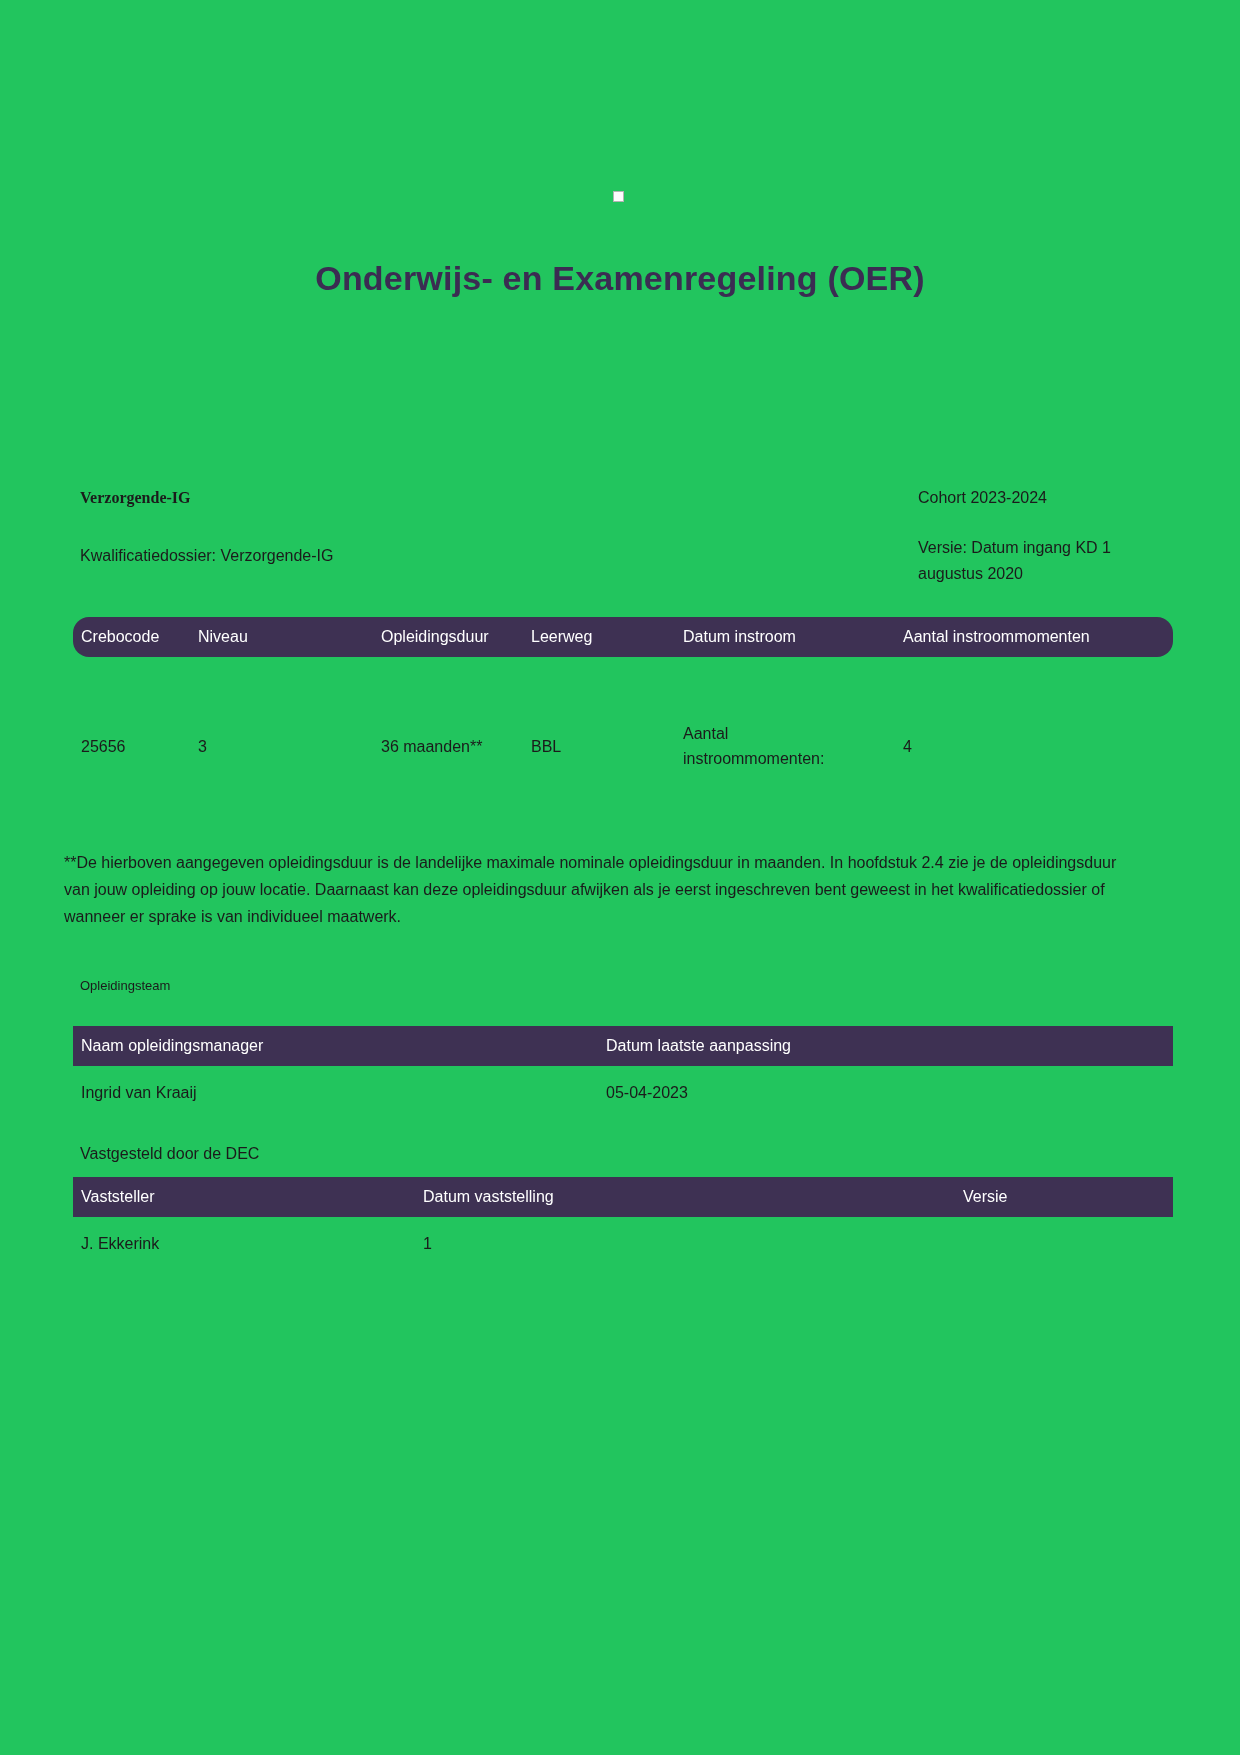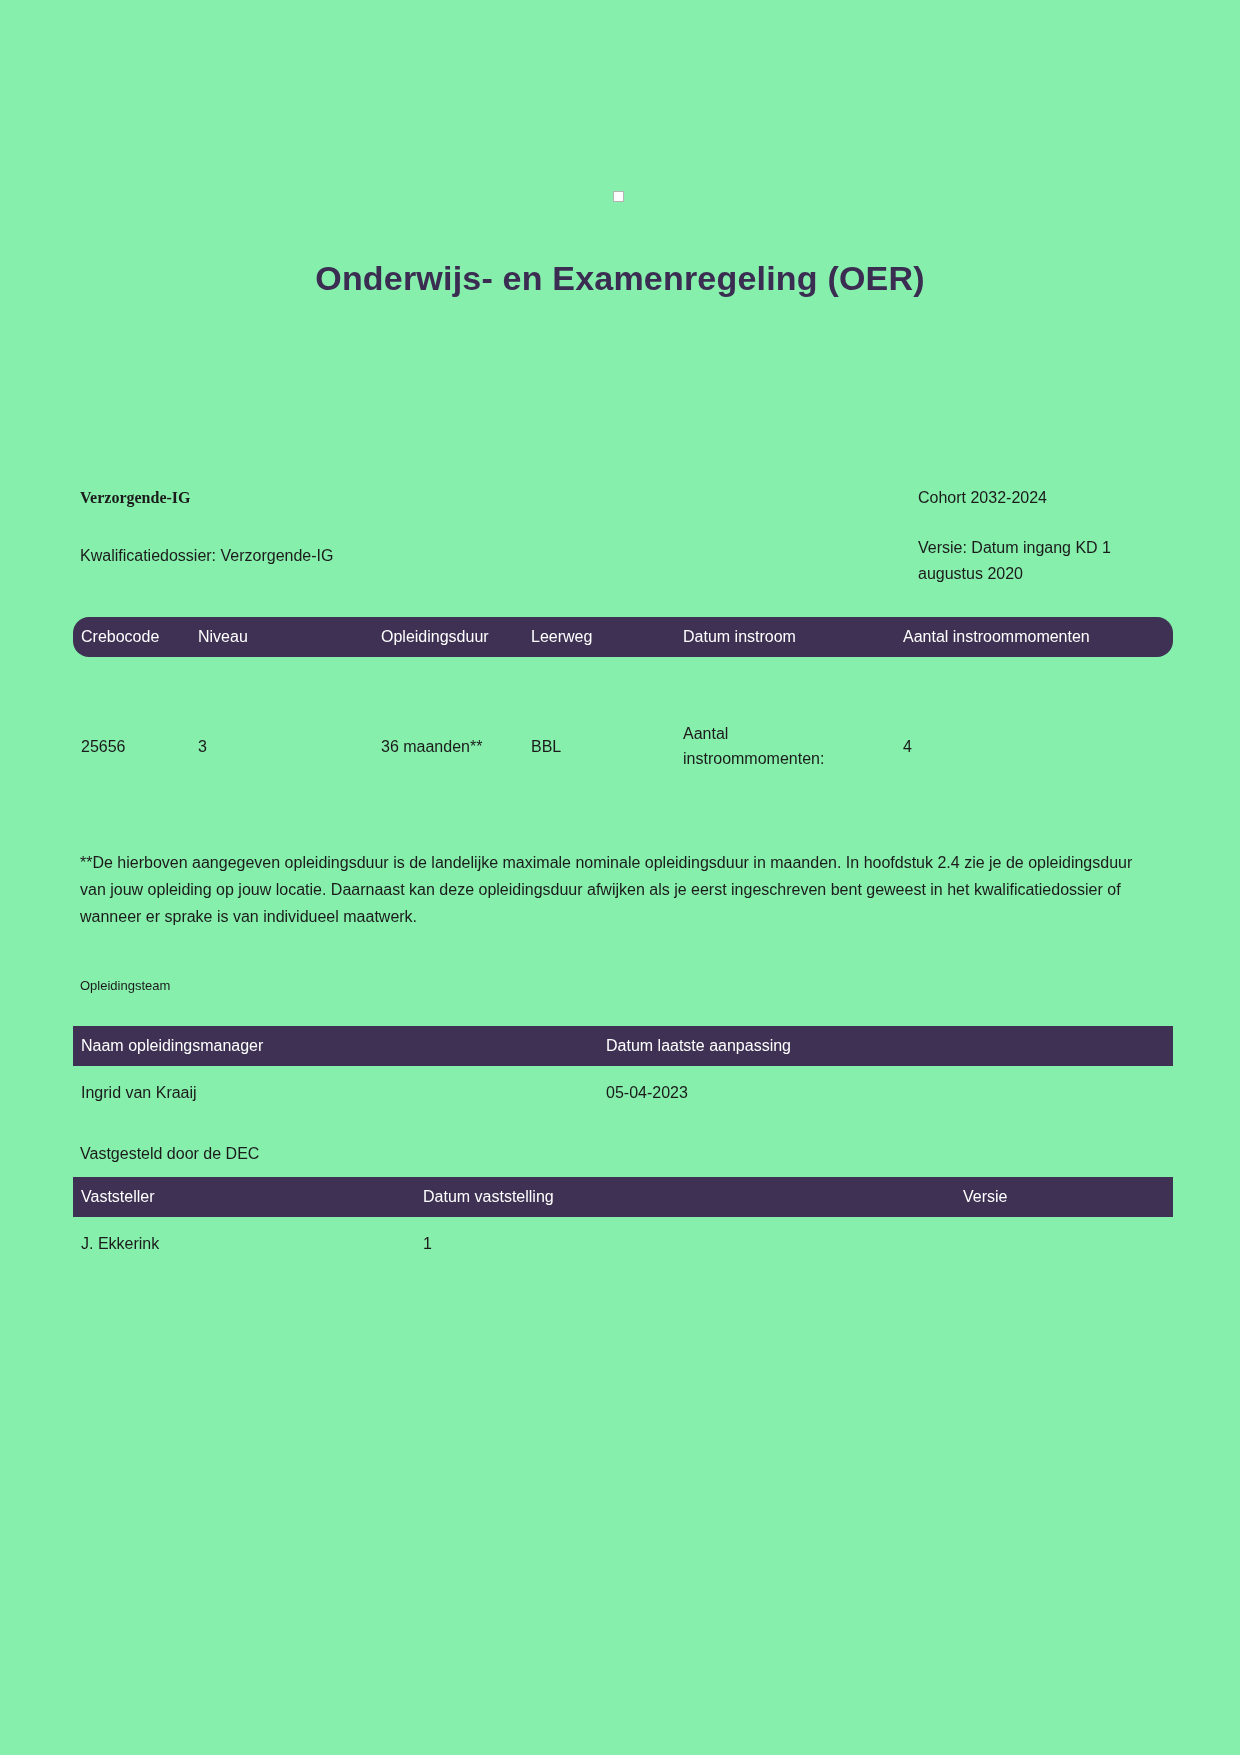--- a/index.html
+++ b/index.html
@@ -1,21 +1,21 @@
 <!DOCTYPE html>
 <html><head>
 <meta charset="utf-8">
 <style>
   html, body { margin: 0; padding: 0; background: #ffffff; }
   body { font-family: "Liberation Sans", sans-serif; color: #1b1b1b; }
   .page {
     position: relative;
     width: 1240px;
     height: 1755px;
-    background: #86efac;
+    background: #22c55e;
     overflow: hidden;
   }
   .missing-img {
     position: absolute;
     left: 613px;
     top: 191px;
     width: 9px;
     height: 9px;
     border: 1px solid #b4b4b4;
     background: #fdfdfd;
@@ -65,21 +65,21 @@
   }
   .cols-6 { grid-template-columns: 117px 183px 150px 152px 220px 1fr; }
   .cols-2 { grid-template-columns: 525px 1fr; }
   .cols-3 { grid-template-columns: 342px 540px 1fr; }
 
   .t1-bar { margin-top: 30px; border-radius: 16px; }
   .t1-row { margin-top: 64px; line-height: 25px; }
   .cell-wrap { max-width: 170px; }
 
   .footnote {
-    margin: 78px 80px 0 80px;
+    margin: 78px 80px 0 64px;
     width: 1078px;
     font-size: 16px;
     line-height: 27px;
   }
   .team-block {
     margin: 42px 80px 0 80px;
     font-size: 13px;
     line-height: 27px;
   }
   .t2-bar { margin-top: 27px; }
@@ -100,21 +100,21 @@
   <span class="missing-img"></span>
 
   <div class="doc-title">Onderwijs- en Examenregeling (OER)</div>
 
   <div class="info-row">
     <div class="info-left">
       <div class="program-name">Verzorgende-IG</div>
       <div class="kwalificatiedossier">Kwalificatiedossier: Verzorgende-IG</div>
     </div>
     <div class="info-right">
-      <div class="cohort">Cohort 2032-2024</div>
+      <div class="cohort">Cohort 2023-2024</div>
       <div class="versie">Versie: Datum ingang KD 1 augustus 2020</div>
     </div>
   </div>
 
   <div class="bar cols-6 t1-bar">
     <div>Crebocode</div>
     <div>Niveau</div>
     <div>Opleidingsduur</div>
     <div>Leerweg</div>
     <div>Datum instroom</div>

